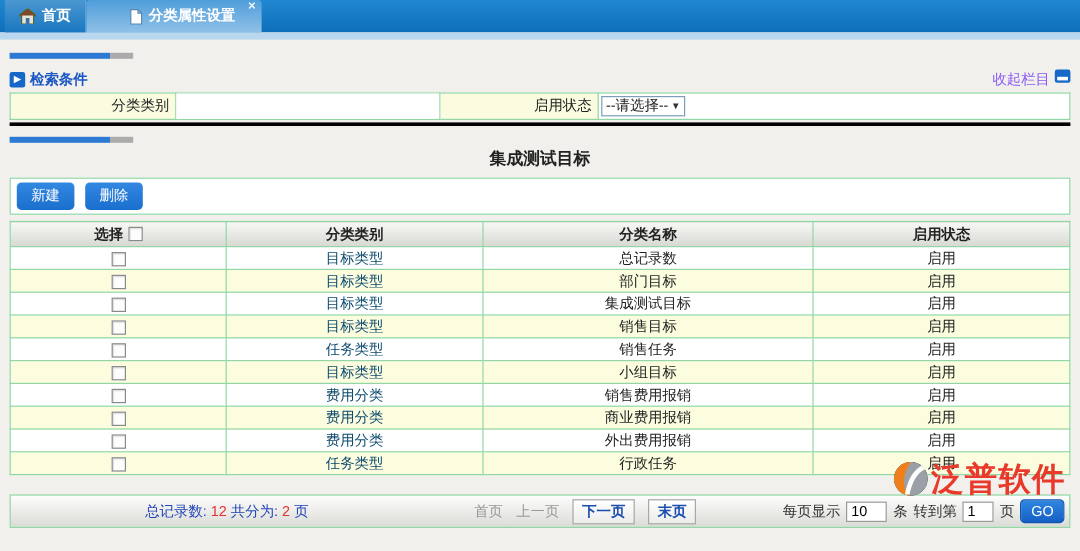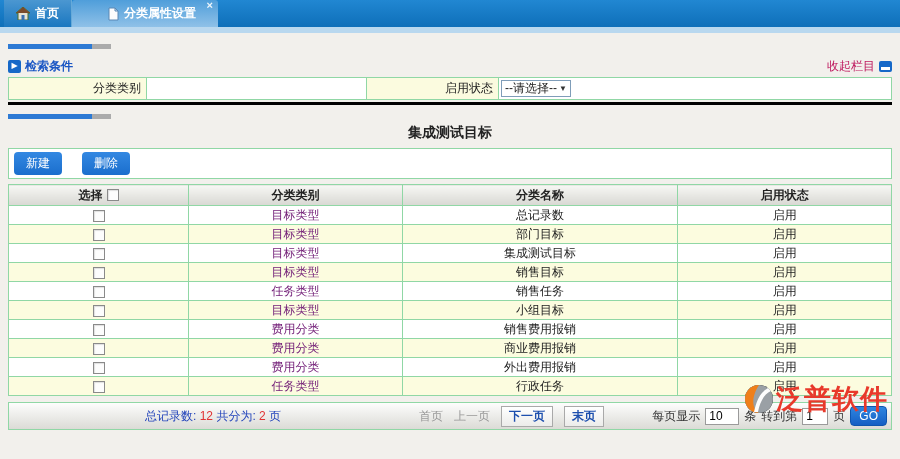--- a/index.html
+++ b/index.html
@@ -18,52 +18,52 @@
   .tabstrip { height:6px; background:#b9d8ef; }
   .icon-svg { display:block; }
   
   .content { padding:0 8px; }
   .loadbar { margin-top:11px; width:103px; height:5px;
     background:linear-gradient(to right,#2d7ad4 0,#2d7ad4 84px,#ababab 84px,#ababab 100%); }
   .headrow { display:flex; justify-content:space-between; align-items:center; height:22px; margin-top:6px; }
   .sectitle { display:flex; align-items:center; gap:4px; color:#1a56c4; font-weight:bold; }
   .play-ic { width:13px; height:13px; background:#1668c8; border-radius:2px; color:#fff; font-size:8px;
     display:flex; align-items:center; justify-content:center; line-height:1; }
-  .collapse { display:flex; align-items:center; gap:4px; color:#be185d; cursor:pointer; }
+  .collapse { display:flex; gap:4px; color:#8b5cf6; cursor:pointer; }
   .collapse-ic { width:13px; height:11px; background:#1668c8; border-radius:2px; position:relative; }
   .collapse-ic::after { content:""; position:absolute; left:2px; right:2px; bottom:2px; height:3px; background:#fff; }
   
   table.form { width:100%; border-collapse:collapse; background:#fff; }
   table.form td { border:1px solid #90d7a5; height:22px; }
   td.lbl { background:#fbfbdf; text-align:right; padding-right:5px; }
   td.lbl.c1 { width:138px; } td.inp { width:220px; } td.lbl.c3 { width:132px; }
   td.inp input { width:100%; height:100%; border:none; outline:none; font:inherit; padding:0 3px; }
   .selectbox { display:inline-flex; align-items:center; justify-content:space-between; width:70px; height:17px;
     margin-left:2px; border:1px solid #7f9db9; background:#fff; padding:0 3px; cursor:pointer; }
   .selectbox .arrow { font-size:8px; color:#333; }
   td.btnrow { text-align:center; height:27px; background:#fff; }
   .btn-blue { display:inline-block; background:linear-gradient(#3388e2,#1a6ecd); color:#fff; border:none;
     border-radius:4px; padding:3px 12px; font:inherit; cursor:pointer; }
   .blackline { height:3px; background:#000; margin-top:2px; }
   .loadbar2 { margin-top:9px; }
   
   .list-title { text-align:center; font-size:14px; font-weight:bold; margin:5px 0 6px; }
-  .toolbar { border:1px solid #90d7a5; background:#fff; padding:3px 5px; display:flex; gap:20px; }
+  .toolbar { border:1px solid #90d7a5; background:#fff; padding:3px 5px; display:flex; gap:9px; }
   table.grid { width:100%; border-collapse:collapse; background:#fff; margin-top:5px; }
   table.grid th { background:linear-gradient(#f7f7f4,#d8d8d3); border:1px solid #90d7a5; height:21px;
     font-weight:bold; color:#222; }
   table.grid td { border:1px solid #90d7a5; height:19px; text-align:center; }
   table.grid tbody tr:nth-child(even) { background:#fcfcdf; }
-  .cat-link { color:#701a75; cursor:pointer;text-align:center; }
+  .cat-link { color:#0c4a6e; cursor:pointer;text-align:center; }
   .cb { display:inline-block; width:12px; height:12px; background:#fdfdfd; border:1px solid #8a8a8a;
     vertical-align:middle; box-shadow:inset 1px 1px 1px rgba(0,0,0,.12); cursor:pointer; }
   th .cb { margin-left:4px; }
   
-  .pager { margin-top:6px; border:1px solid #90d7a5; background:linear-gradient(#fdfdfd,#dbdbd6);
-    height:28px; display:flex; align-items:center;padding-left:24px; }
+  .pager { margin-top:16px; border:1px solid #90d7a5; background:linear-gradient(#fdfdfd,#dbdbd6);
+    height:28px; display:flex; align-items:center; }
   .pg-left { margin-left:112px; color:#2344bb; white-space:nowrap; }
   .pg-left .num { color:#e03333; }
   .pg-center { margin-left:138px; display:flex; align-items:center; gap:11px; white-space:nowrap; }
   .pg-dis { color:#999; }
   .pg-btn { background:linear-gradient(#fff,#ececea); border:1px solid #a9a9a9; padding:1px 7px;
     color:#1d4fae; font-weight:bold; cursor:pointer; }
   .pg-right { margin-left:auto; margin-right:4px; display:flex; align-items:center; gap:5px; color:#333; white-space:nowrap; }
   .pg-input { width:34px; height:17px; border:1px solid #9a9a9a; font:inherit; padding:0 3px; }
   .pg-input.small { width:26px; }
   .go-btn { background:linear-gradient(#2f86e0,#155fc4); color:#fff; font-weight:bold; border:1px solid #0f55ae;

